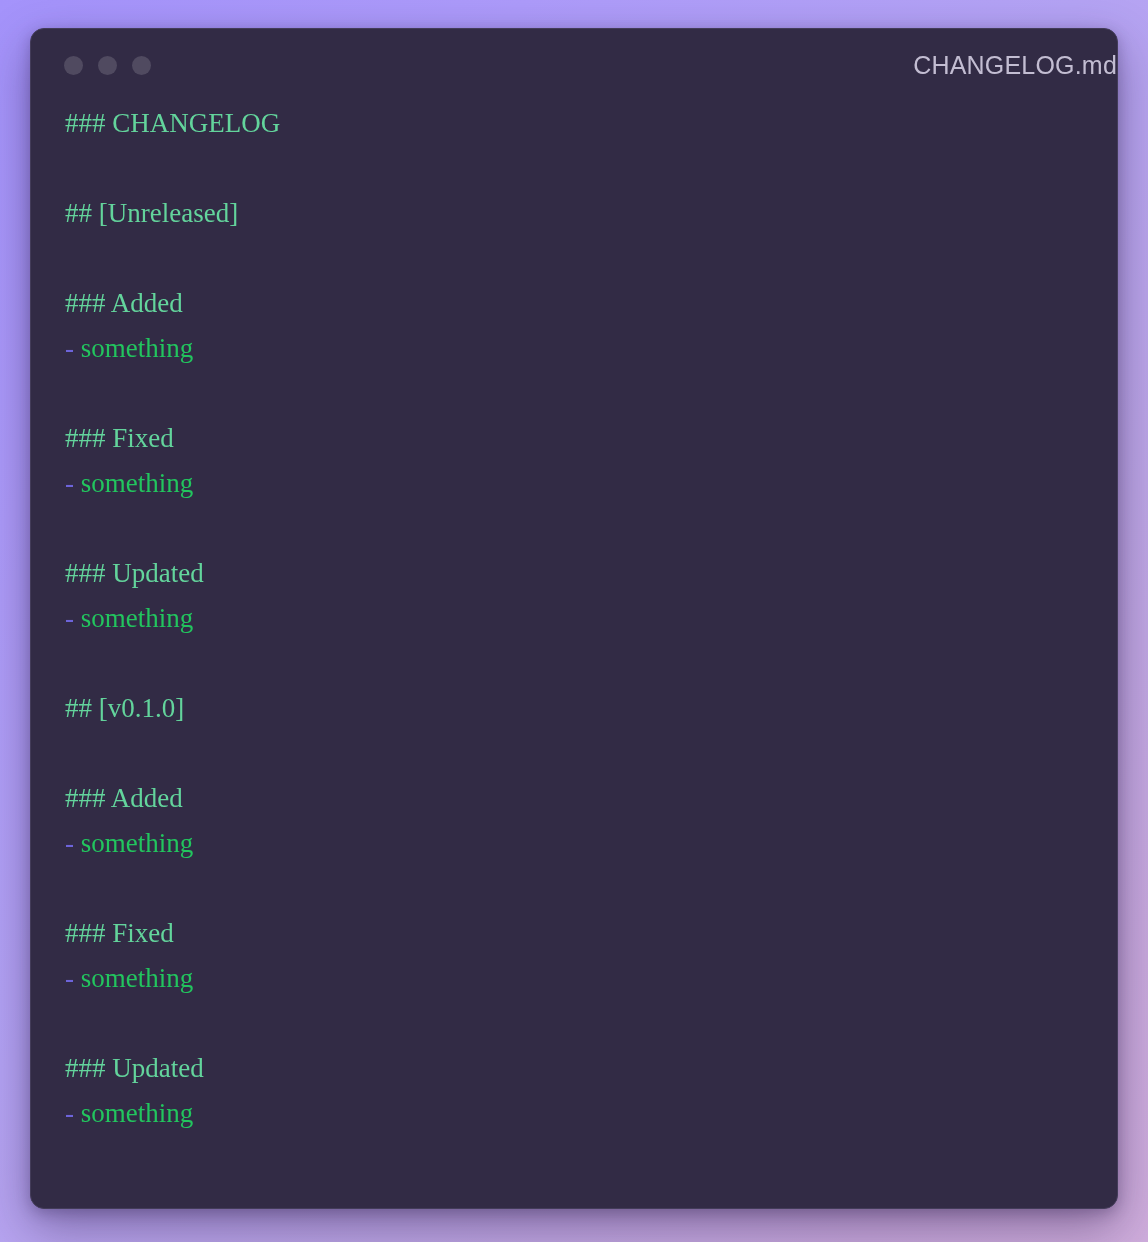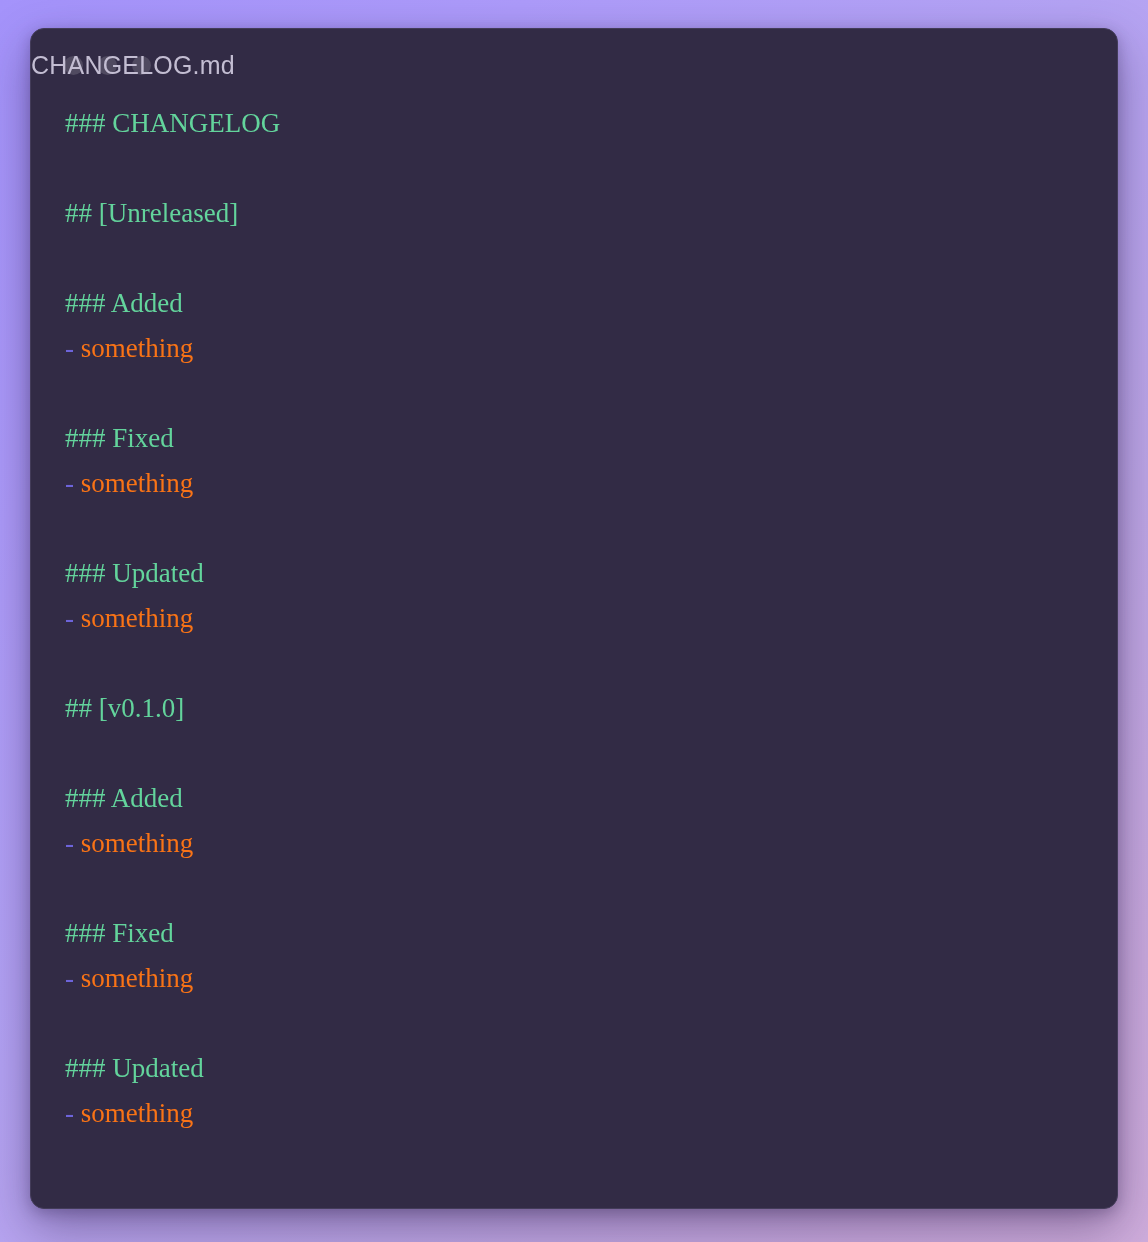--- a/index.html
+++ b/index.html
@@ -65,21 +65,21 @@
     display: block;
   }
 
   .window-title {
     position: absolute;
     left: 0;
     right: 0;
     top: 0;
     height: 72px;
     line-height: 72px;
-    text-align: left;
+    text-align: right;
     color: #c3bdd2;
     font-size: 25px;
     font-family: "Liberation Sans", sans-serif;
     letter-spacing: 0.2px;
     user-select: none;
   }
 
   
   .doc {
     padding: 0 0 0 34px;
@@ -93,21 +93,21 @@
     height: 45px;
     display: block;
     white-space: pre;
     letter-spacing: 0px;
   }
 
   .line.blank { color: transparent; }
 
   .heading { color: #63d49c; }
   .item-dash { color: #6d64da; }
-  .item-text { color: #f97316; margin-top: 41px; }
+  .item-text { color: #22c55e; margin-top: 41px; }
 </style>
 </head>
 <body>
 
 <div class="window">
 
   <div class="titlebar">
     <div class="traffic-lights">
       <span class="dot"></span>
       <span class="dot"></span>

